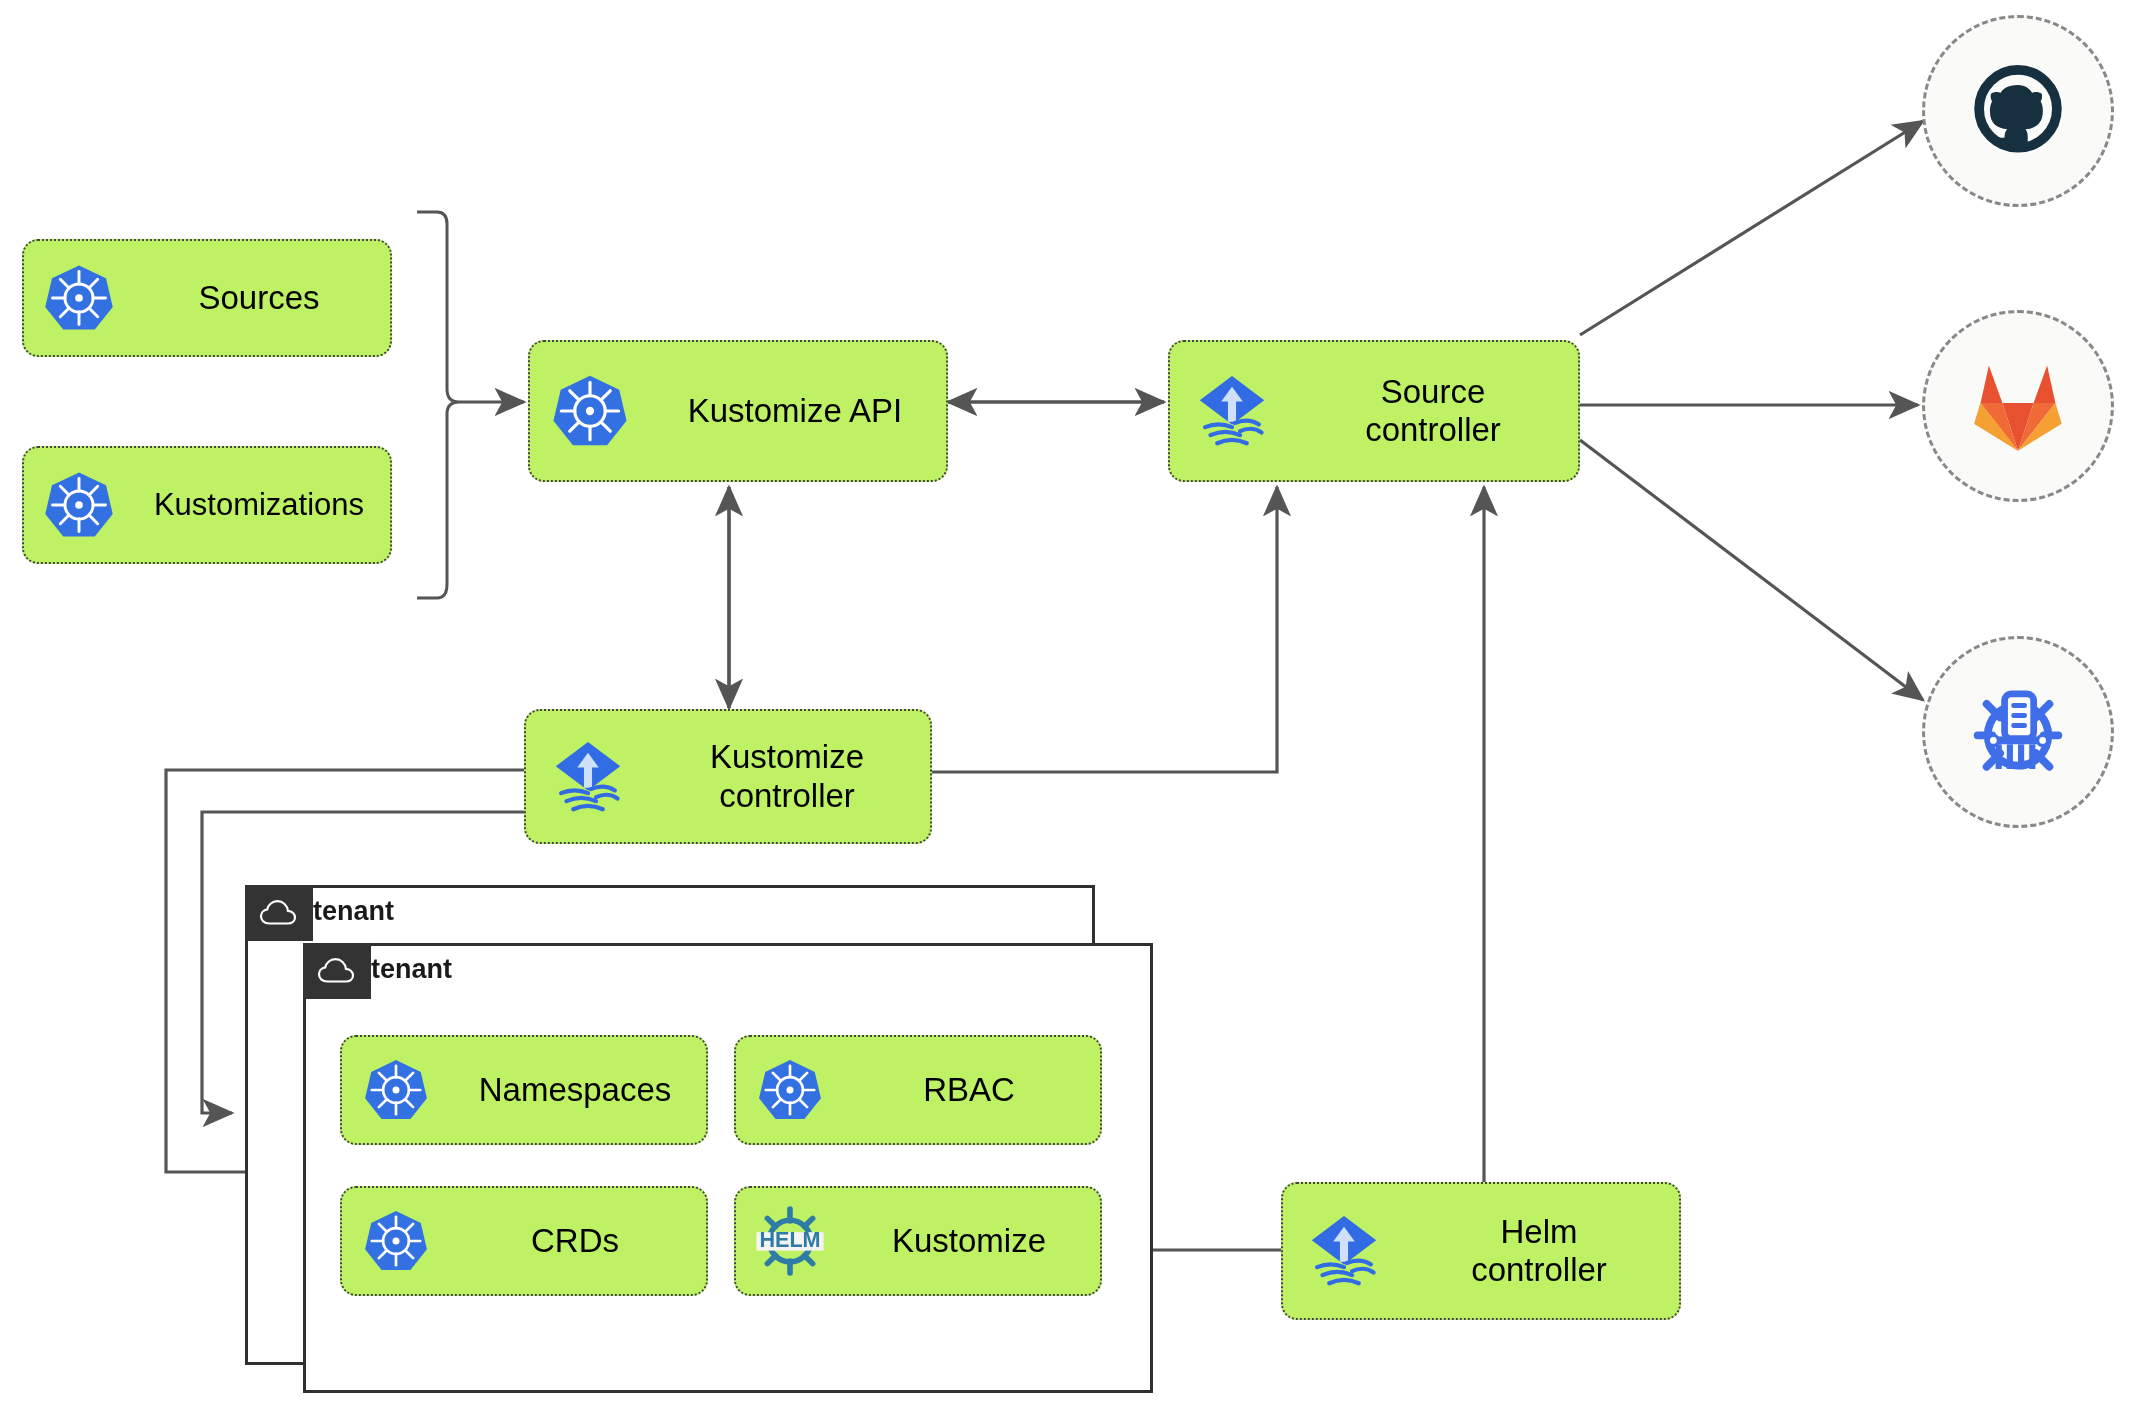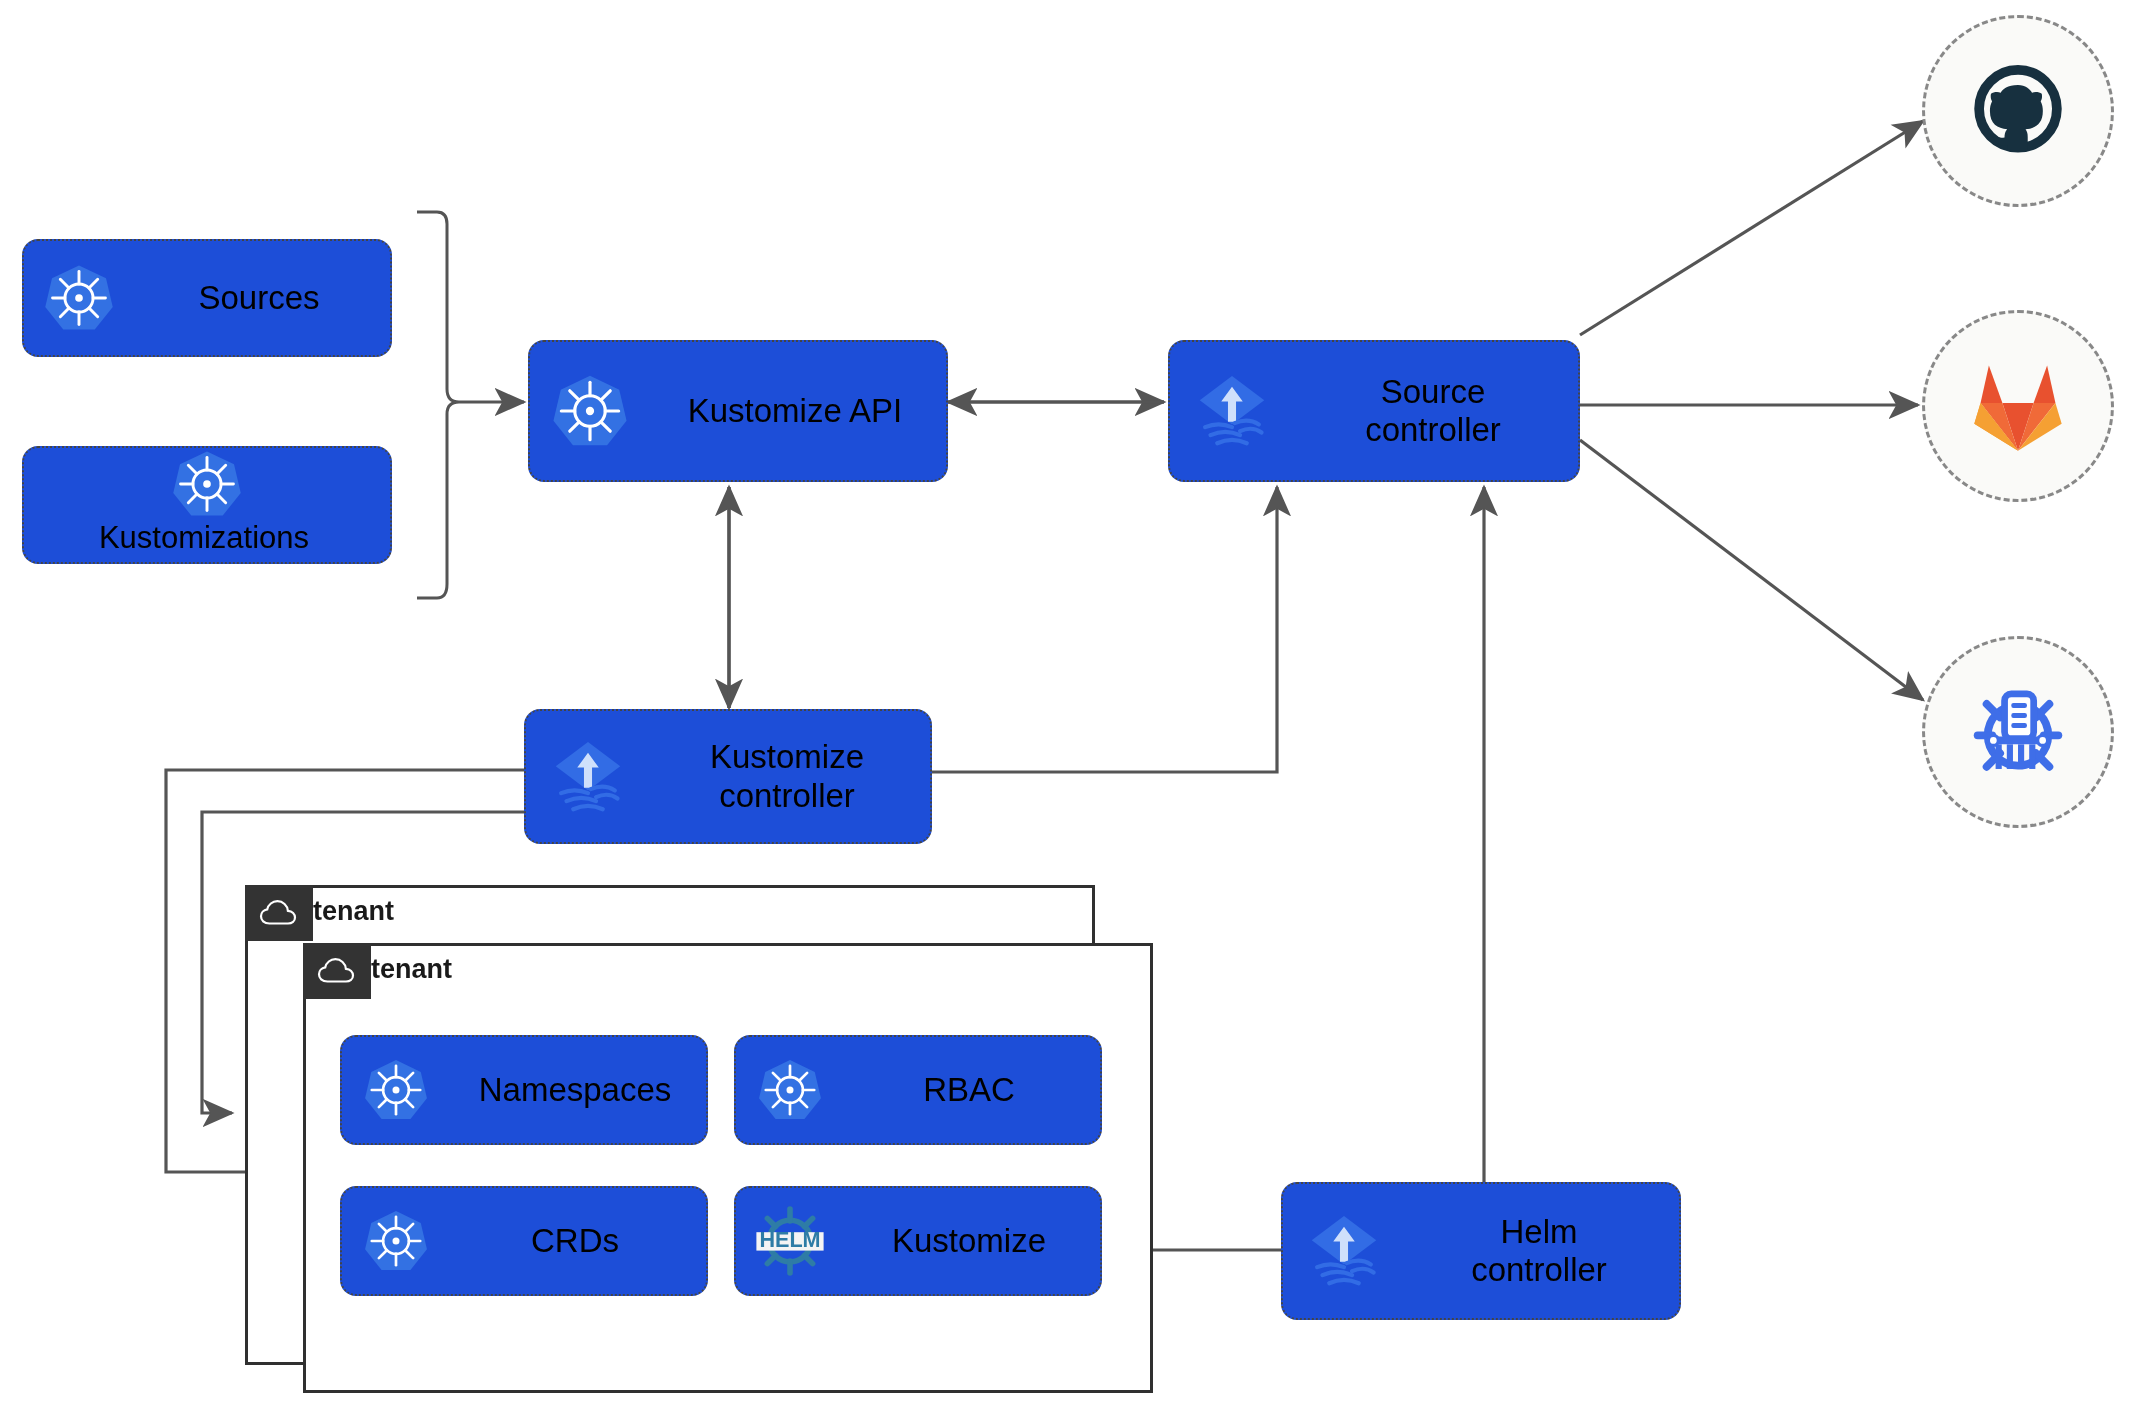--- a/index.html
+++ b/index.html
@@ -17,21 +17,21 @@
   }
   svg.edges {
     position: absolute;
     left: 0; top: 0;
     width: 2144px; height: 1407px;
     pointer-events: none;
   }
   
   .node {
     position: absolute;
-    background: #1d4ed8;
+    background: #bef264;
     border: 2px dotted #444444;
     border-radius: 16px;
     display: flex;
     align-items: center;
     z-index: 5;
   }
   .node .ico {
     flex: 0 0 auto;
     display: flex;
     align-items: center;
@@ -174,21 +174,21 @@
           <path d="M15.4 15.4 L23.1 23.1"></path>
             <path d="M40.9 40.9 L48.6 48.6"></path>
           <path d="M48.6 15.4 L40.9 23.1"></path>
             <path d="M23.1 40.9 L15.4 48.6"></path>
         </g>
       </svg>
     </div>
     <div class="lbl">Sources</div>
   </div>
 
-  <div class="node small" style="left:22px; top:446px; width:370px; height:118px;flex-direction:column;">
+  <div class="node small" style="left:22px; top:446px; width:370px; height:118px;">
     <div class="ico" style="width:110px;">
       <svg width="72" height="72" viewBox="0 0 64 64">
         <path d="M32 3 L56 14.5 L62 40 L46 60 L18 60 L2 40 L8 14.5 Z" fill="#3371e3"></path>
         <g fill="none" stroke="#ffffff" stroke-width="2.6" stroke-linecap="round">
           <circle cx="32" cy="32" r="12.5"></circle>
           <circle cx="32" cy="32" r="3.4" fill="#ffffff" stroke="none"></circle>
           <path d="M32 8.5 L32 19.5"></path>
             <path d="M32 44.5 L32 55.5"></path>
           <path d="M8.5 32 L19.5 32"></path>
             <path d="M44.5 32 L55.5 32"></path>

